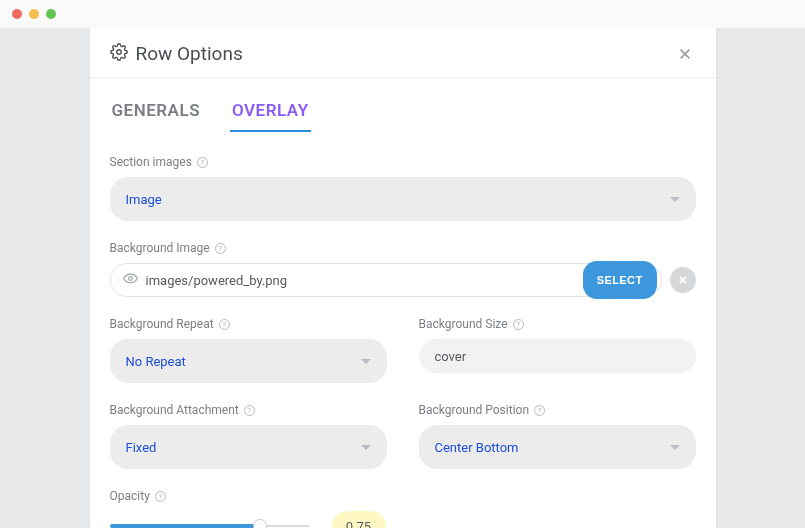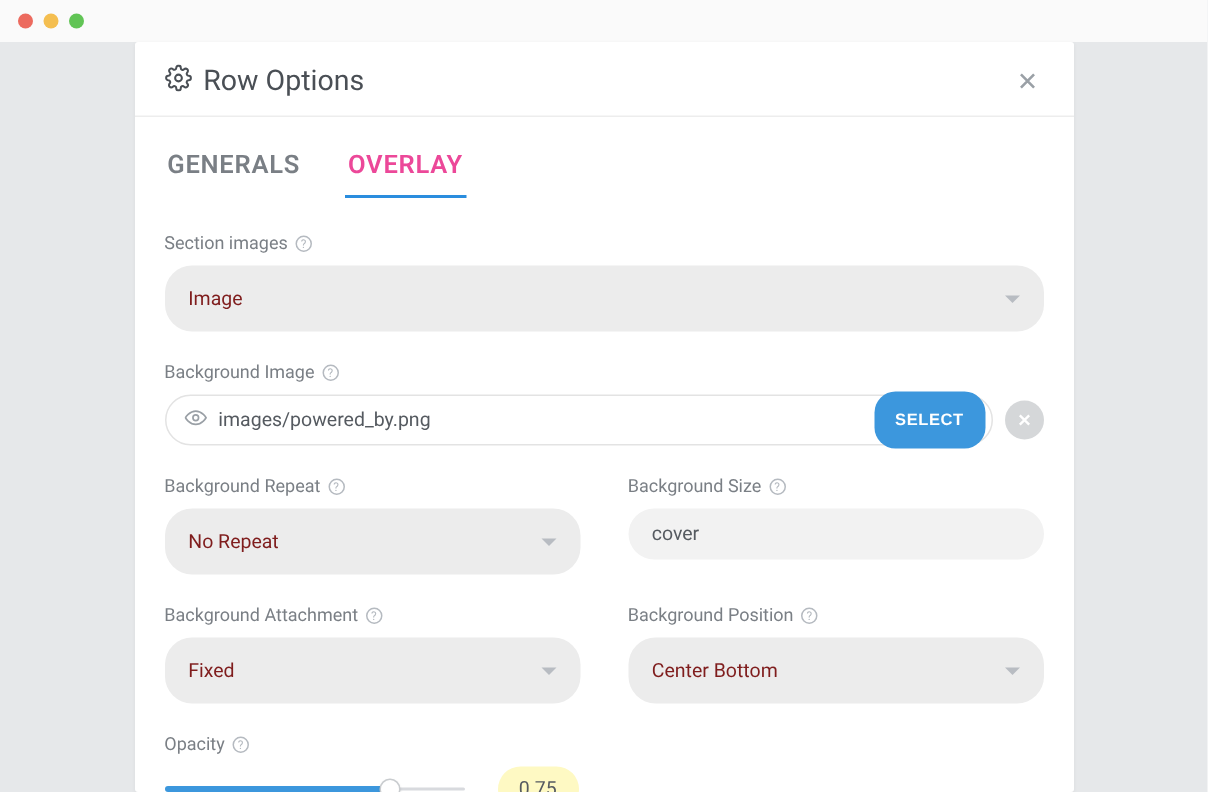--- a/index.html
+++ b/index.html
@@ -75,21 +75,21 @@
   .tab {
     font-size: 17px;
     font-weight: 600;
     letter-spacing: 0.5px;
     color: #7a7f85;
     padding: 8px 2px 10px 2px;
     cursor: pointer;
     border-bottom: 2px solid transparent;
   }
   .tab.active {
-    color: #ec4899;
+    color: #8b5cf6;
     border-bottom-color: #2a8dde;
     text-align: center;
   }
 
   .form-body {
     padding: 22px 20px 0 20px;
   }
   .field {
     margin-bottom: 20px;
   }
@@ -115,21 +115,21 @@
   .select {
     background: #ececec;
     border-radius: 18px;
     height: 44px;
     display: flex;
     align-items: center;
     padding: 0 16px;
     justify-content: space-between;
     cursor: pointer;
     font-size: 13px;
-    color: #7f1d1d;
+    color: #1d4ed8;
   }
   .select .caret {
     width: 0; height: 0;
     border-left: 5px solid transparent;
     border-right: 5px solid transparent;
     border-top: 5px solid #b8bcc2;
   }
   .text-plain {
     background: #f2f2f2;
     border-radius: 18px;

